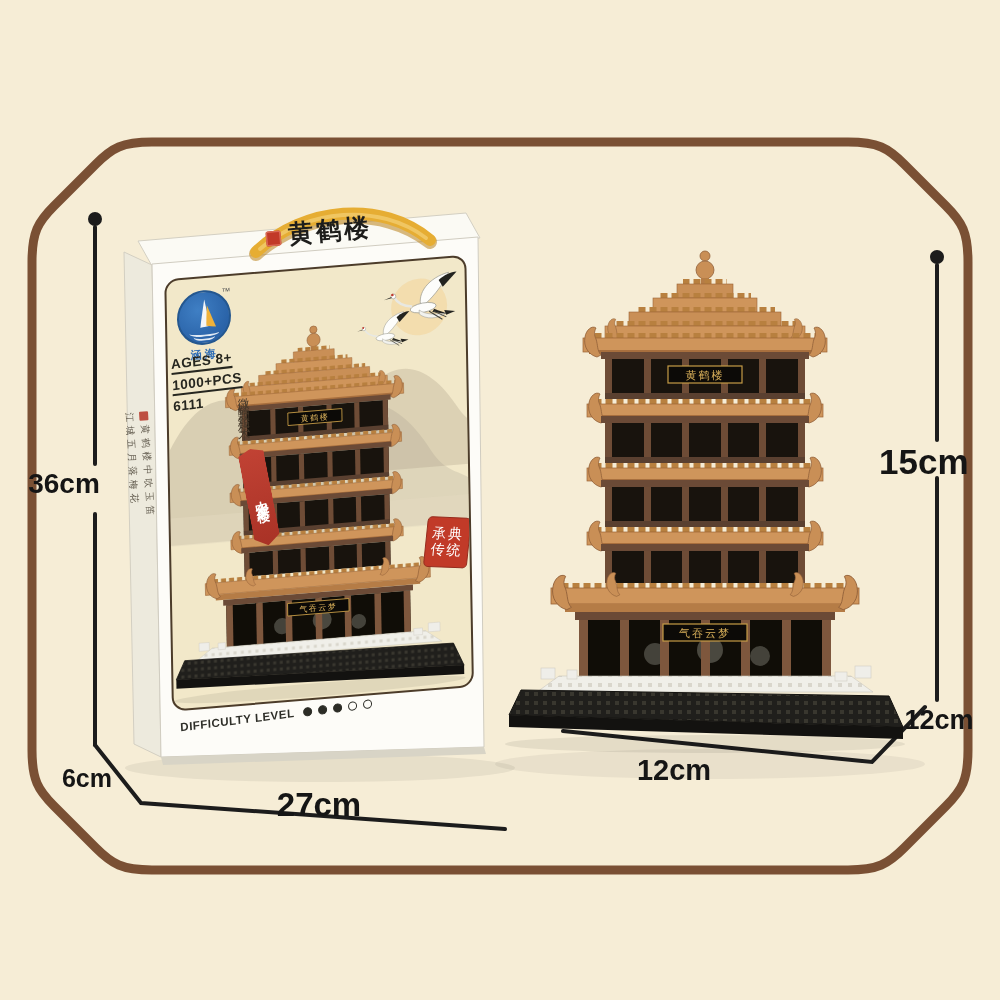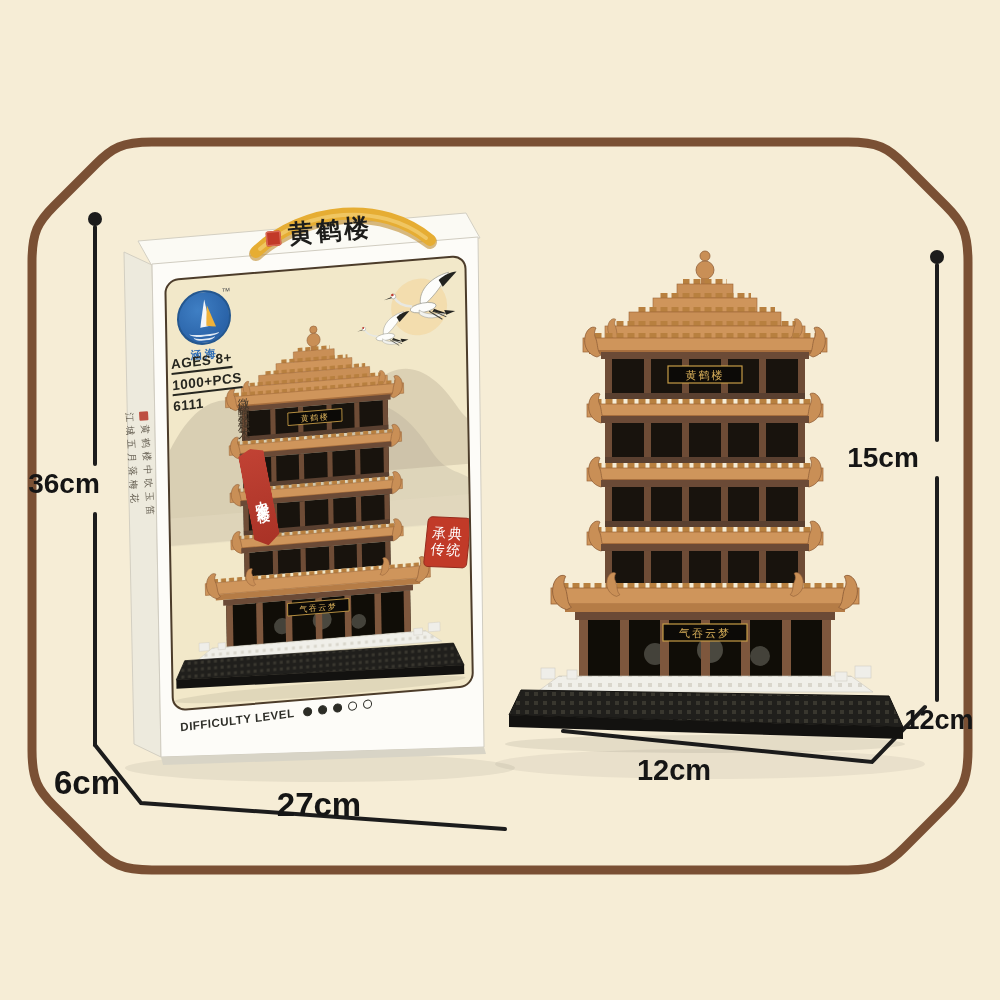--- a/index.html
+++ b/index.html
@@ -245,23 +245,23 @@
       <path d="M95,514 L95,745"></path>
       <path d="M95,745 L141,803 L505,829"></path>
       <circle cx="937" cy="257" r="7" fill="#1c1c1c" stroke="none"></circle>
       <path d="M937,265 L937,440"></path>
       <path d="M937,478 L937,700"></path>
       <path d="M563,731 L872,762 L925,707"></path>
     </g>
   </svg>
 
   <div class="dimlabel" style="left:22px;top:470px;width:84px;font-size:28px;">36cm</div>
-  <div class="dimlabel" style="left:52px;top:766px;width:70px;font-size:33px;">6cm</div>
+  <div class="dimlabel" style="left:52px;top:766px;width:70px;font-size:25px;">6cm</div>
   <div class="dimlabel" style="left:266px;top:788px;width:106px;font-size:33px;">27cm</div>
-  <div class="dimlabel" style="left:847px;top:444px;width:72px;font-size:28px;">15cm</div>
+  <div class="dimlabel" style="left:879px;top:444px;width:72px;font-size:35px;">15cm</div>
   <div class="dimlabel" style="left:628px;top:756px;width:92px;font-size:29px;">12cm</div>
   <div class="dimlabel" style="left:899px;top:707px;width:80px;font-size:27px;">12cm</div>
 
   <div id="top-label">黄鹤楼</div>
   <div id="top-seal"></div>
 
   <div id="side-poem">
     <div class="line">
       <span class="mini-seal"></span>
       <span>黄鹤楼中吹玉笛</span>

